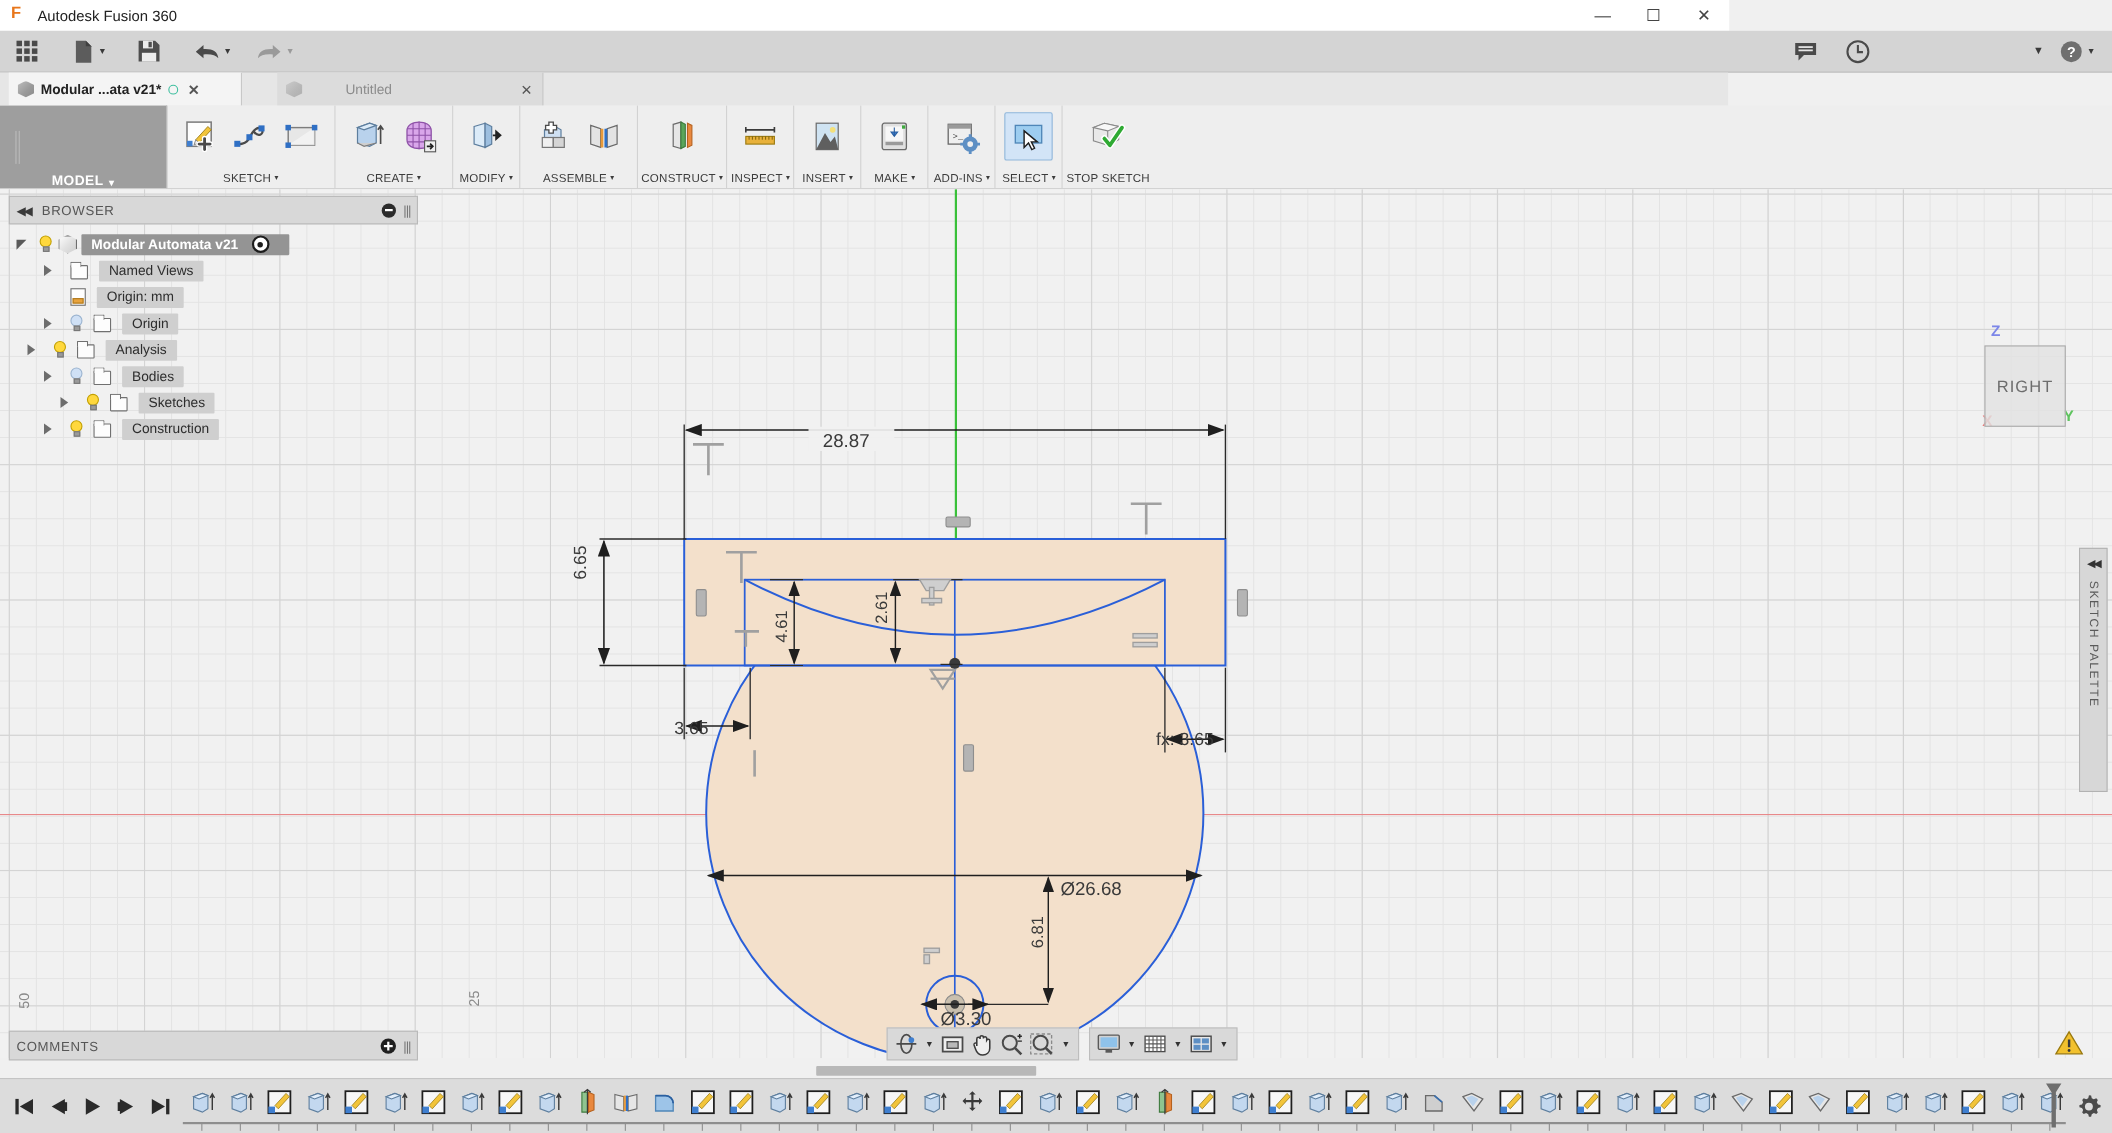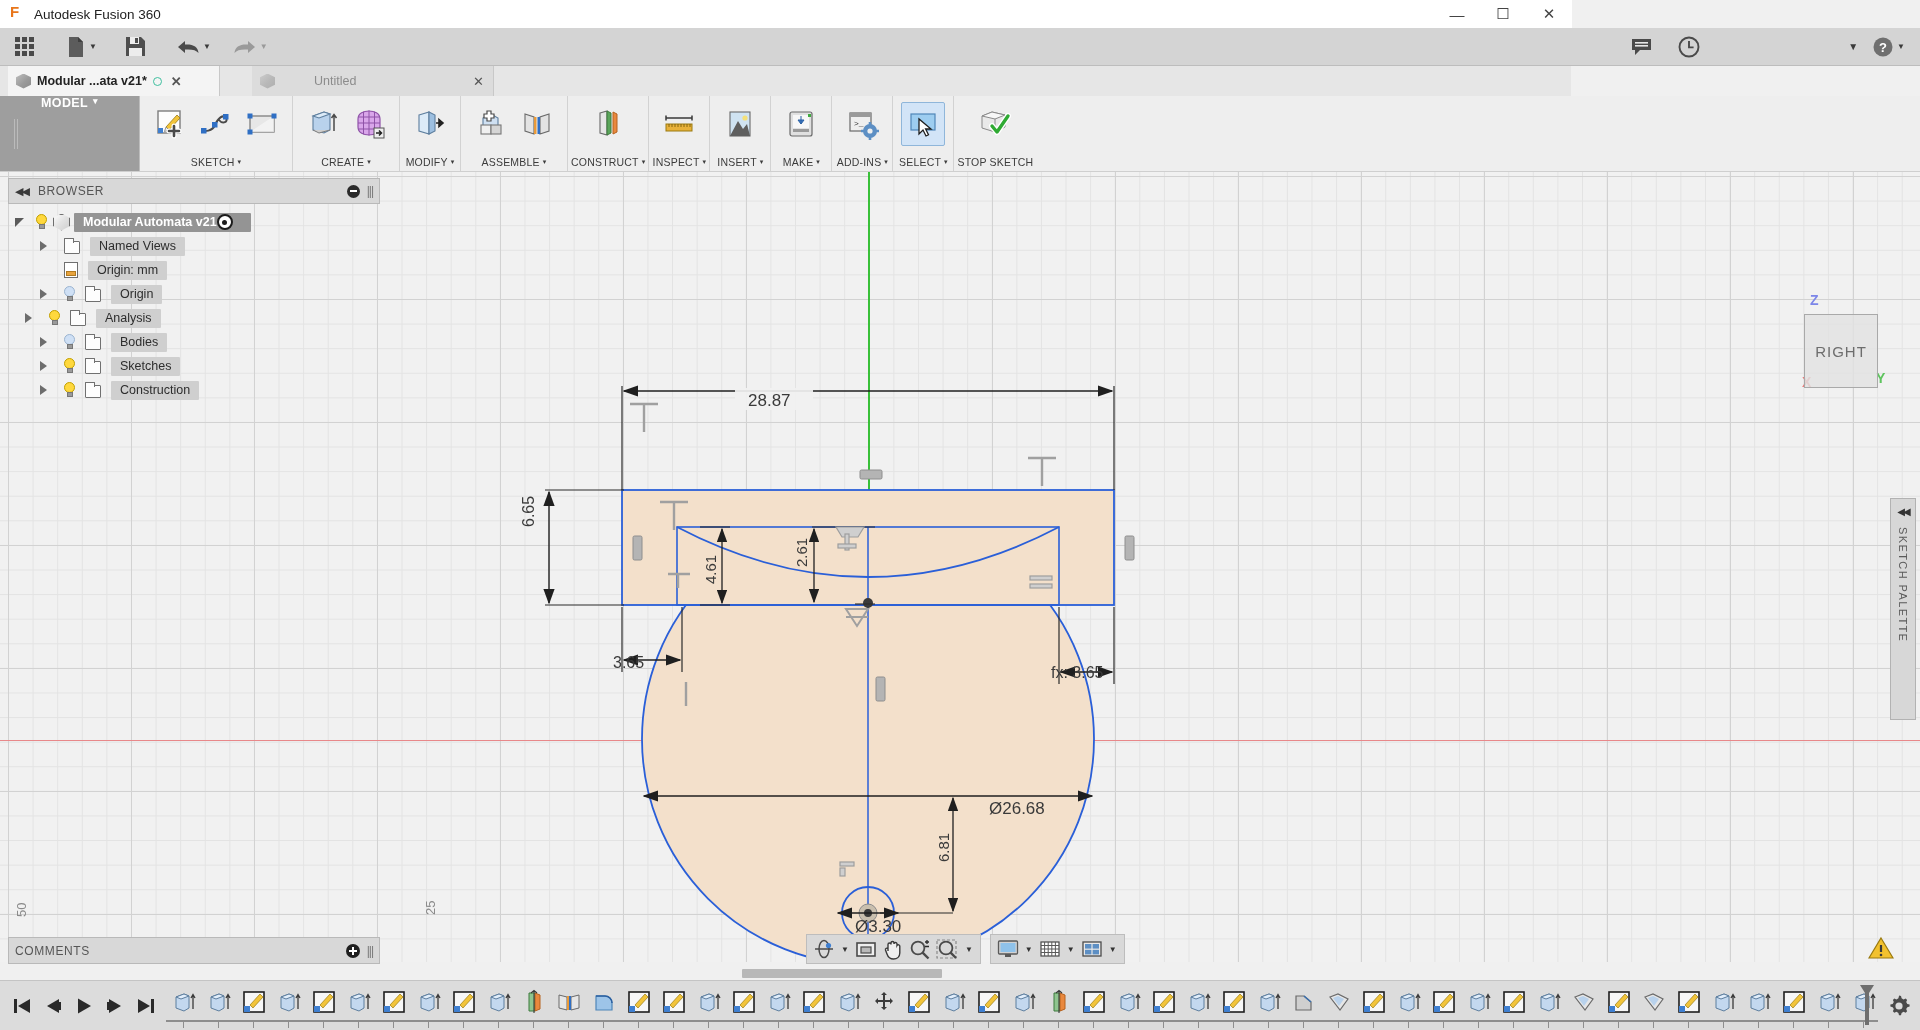--- a/index.html
+++ b/index.html
@@ -71,22 +71,22 @@
   }
   .tab-x { font-size:13px; color:#555; padding:0 3px; }
 
   
   .ribbon {
     position:absolute; left:0; top:96px; width:1920px; height:76px;
     background:#eeeeee; border-bottom:1px solid #cfcfcf;
     display:flex; align-items:stretch;
   }
   .model-chip {
-    width:140px; background:#9e9e9e; color:#fff;
-    display:flex; align-items:flex-start; justify-content:center; gap:5px;
+    width:152px; background:#9e9e9e; color:#fff;
+    display:flex; align-items:flex-end; justify-content:center; gap:5px;
     font-size:12.5px; font-weight:bold; letter-spacing:.4px;
     border-right:1px solid #bdbdbd; position:relative;
   }
   .model-chip::before{
     content:""; position:absolute; left:14px; top:30%; height:40%; width:1px;
     background:#bbb; box-shadow:3px 0 0 #bbb;
   }
   .rgroup {
     display:flex; flex-direction:column; align-items:center;
     border-right:1px solid #d2d2d2; padding:0 3px;
@@ -156,21 +156,21 @@
   .cubeicon {
     width:17px;height:17px;flex:none;
     background:linear-gradient(135deg,#fbfbfb 0%,#e2e2e2 50%,#cfcfcf 100%);
     border:1.2px solid #6e6e6e;
     clip-path:polygon(50% 0%,100% 26%,100% 74%,50% 100%,0% 74%,0% 26%);
   }
   .tlabel {
     background:#cfcfcf; color:#2d2d2d; padding:2px 9px 3px 9px; border-radius:1px;
     white-space:nowrap;
   }
-  .trow.root .tlabel { background:#949494; color:#ffffff; font-weight:bold; padding-right:34px; }
+  .trow.root .tlabel { background:#949494; color:#ffffff; font-weight:bold; padding-right:46px; }
   .root-target {
     width:16px;height:16px;border-radius:50%;border:2px solid #1c1c1c;background:#fff;
     position:relative; margin-left:-38px;
   }
   .root-target::after{content:"";position:absolute;left:3.5px;top:3.5px;width:5px;height:5px;
     border-radius:50%;background:#1c1c1c;}
 
   
   .comments {
     position:absolute; left:8px; top:937px; width:372px; height:27px;
@@ -722,21 +722,21 @@
     <div style="position:absolute;left:520px;top:355px;font-size:16px;color:#3a3a3a;transform:rotate(-90deg);transform-origin:left top;">6.65</div>
 
     <div style="position:absolute;left:793px;top:395px;font-size:15px;color:#3a3a3a;transform:rotate(-90deg);transform-origin:left top;">2.61</div>
 
     <div style="position:absolute;left:702px;top:412px;font-size:15px;color:#3a3a3a;transform:rotate(-90deg);transform-origin:left top;">4.61</div>
 
     <div style="position:absolute;left:613px;top:482px;font-size:16px;color:#3a3a3a;">3.65</div>
 
     <div style="position:absolute;left:1051px;top:492px;font-size:16px;color:#3a3a3a;">fx: 3.65</div>
 
-    <div style="position:absolute;left:989px;top:627px;font-size:17px;color:#3a3a3a;">Ø26.68</div>
+    <div style="position:absolute;left:964px;top:627px;font-size:17px;color:#3a3a3a;">Ø26.68</div>
 
     <div style="position:absolute;left:935px;top:690px;font-size:15px;color:#3a3a3a;transform:rotate(-90deg);transform-origin:left top;">6.81</div>
 
     <div style="position:absolute;left:855px;top:745px;font-size:17px;color:#3a3a3a;">Ø3.30</div>
 
     <div class="viewcube">
       <div class="vc-z">Z</div>
       <div class="vc-x">X</div>
       <div class="vc-y">Y</div>
       <div class="vc-face">RIGHT</div>
@@ -816,21 +816,21 @@
             <span class="tri"></span>
           </span>
         <span class="bulb off" style="margin-left:4px;">
             <span class="b"></span>
             <span class="s"></span>
           </span>
         <span class="folder" style="margin-left:4px;margin-top:3px;"></span>
         <span class="tlabel" style="margin-left:6px;">Bodies</span>
       </div>
 
-      <div class="trow" style="padding-left:24px;">
+      <div class="trow" style="padding-left:24px;margin-left:15px;">
         <span class="tw">
             <span class="tri"></span>
           </span>
         <span class="bulb on" style="margin-left:4px;">
             <span class="b"></span>
             <span class="s"></span>
           </span>
         <span class="folder" style="margin-left:4px;margin-top:3px;"></span>
         <span class="tlabel" style="margin-left:6px;">Sketches</span>
       </div>

